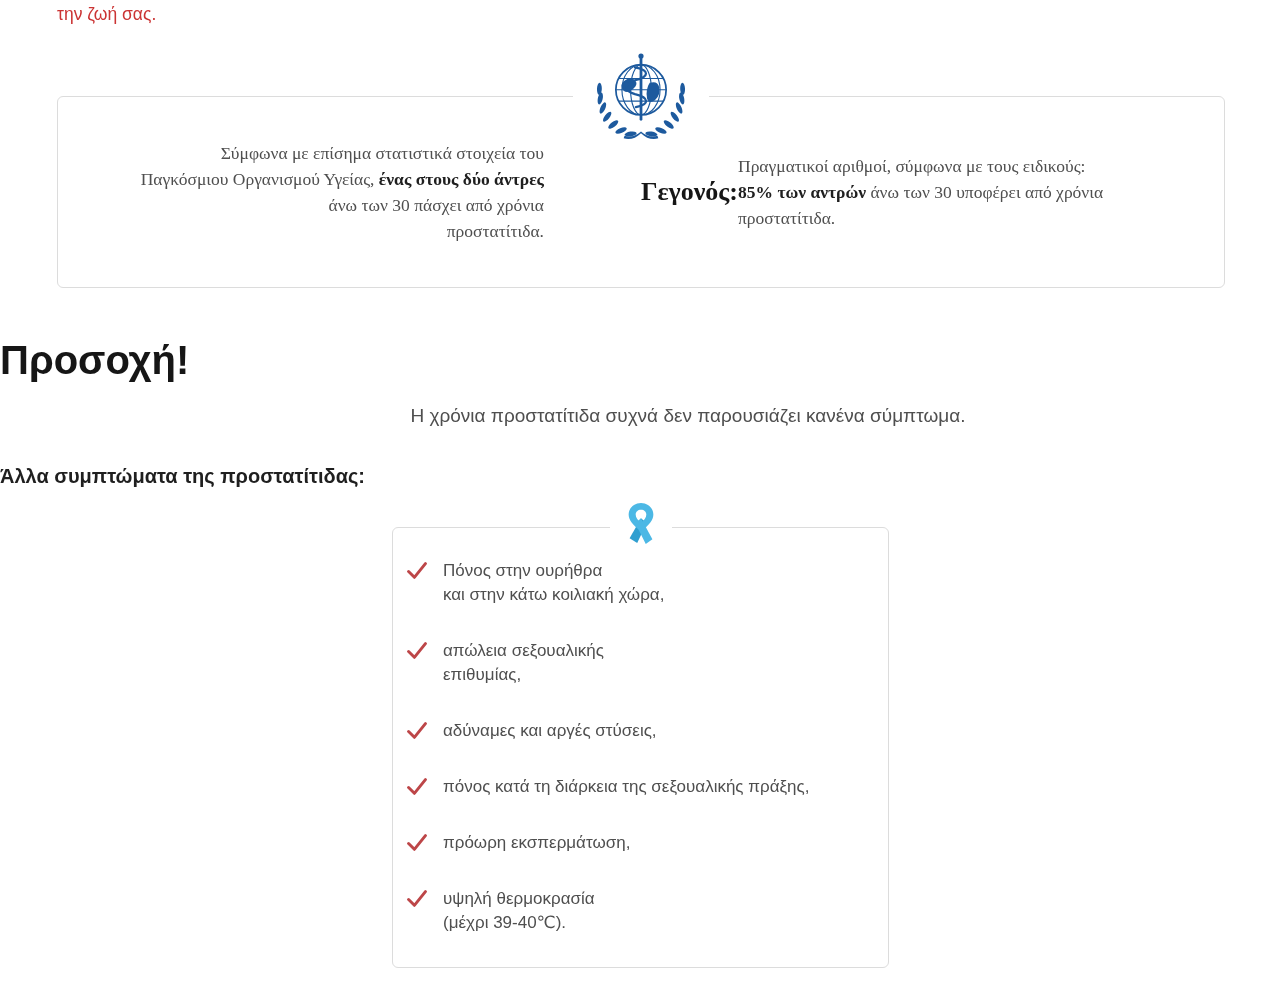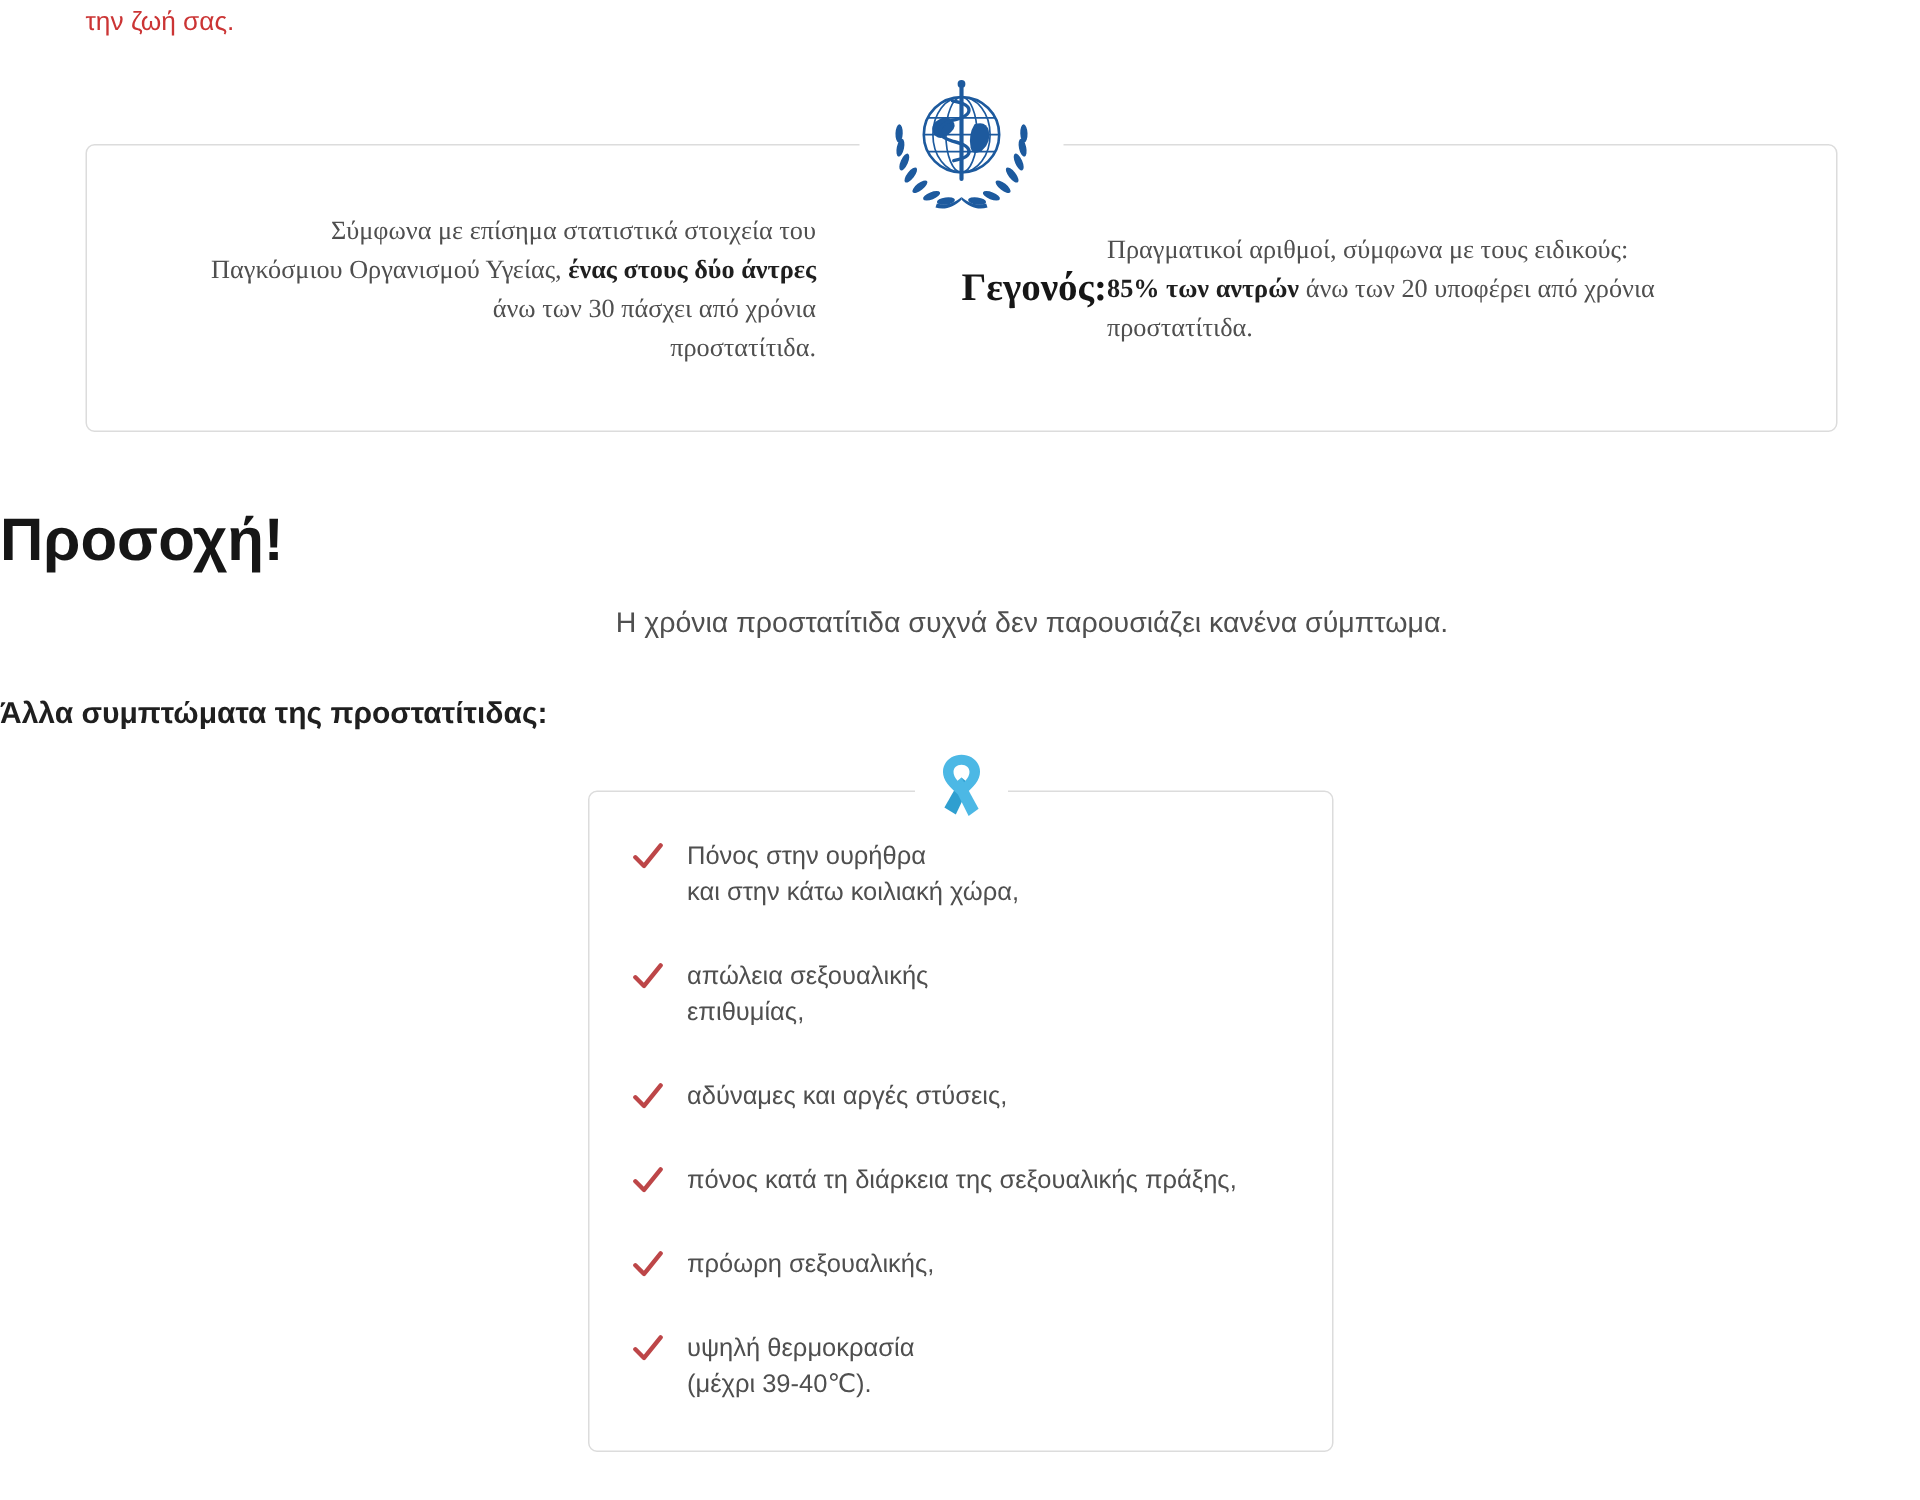--- a/index.html
+++ b/index.html
@@ -55,21 +55,21 @@
     font-size:19px;color:var(--text-gray);margin-left:48px;
   }
   .symptoms-heading{
     position:absolute;top:465px;left:0;width:100%;text-align:left;
     font-size:20px;font-weight:bold;color:var(--bold-dark);
   }
   
   .checklist-box{
     position:absolute;left:392px;top:527px;width:497px;height:441px;
     border:1px solid var(--border-gray);border-radius:6px;
-    padding:31px 24px 0 29px;
+    padding:31px 24px 0 14px;
   }
   .ribbon-wrap{
     position:absolute;top:-26px;left:50%;transform:translateX(-50%);
     background:#fff;padding:0 12px;line-height:0;
   }
   .symptom-item{display:flex;align-items:flex-start;margin-bottom:32px;}
   .check-icon{
     flex:0 0 auto;width:20px;margin:3px 16px 0 0;line-height:0;
     color:var(--check-red);
   }
@@ -125,21 +125,21 @@
         <path d="M60 100 C66 106 73 108 80 106 L79 103 C72 105 66 103 60 98 z"></path>
       </g>
     </svg>
   </div>
 
   <div class="fact-cols">
     <p class="fact-left"><span>Σύμφωνα με επίσημα στατιστικά στοιχεία του</span><br><span>Παγκόσμιου Οργανισμού Υγείας, </span><span class="fact-bold">ένας στους δύο άντρες</span><br><span>άνω των 30 πάσχει από χρόνια</span><br><span>προστατίτιδα.</span></p>
 
     <div class="fact-center">Γεγονός:</div>
 
-    <p class="fact-right"><span>Πραγματικοί αριθμοί, σύμφωνα με τους ειδικούς:</span><br><span class="fact-bold">85% των αντρών</span><span> άνω των 20 υποφέρει από χρόνια</span><br><span>προστατίτιδα.</span></p>
+    <p class="fact-right"><span>Πραγματικοί αριθμοί, σύμφωνα με τους ειδικούς:</span><br><span class="fact-bold">85% των αντρών</span><span> άνω των 30 υποφέρει από χρόνια</span><br><span>προστατίτιδα.</span></p>
   </div>
 </section>
 
 <h1 class="attention-title">Προσοχή!</h1>
 <p class="attention-subtitle">Η χρόνια προστατίτιδα συχνά δεν παρουσιάζει κανένα σύμπτωμα.</p>
 <h2 class="symptoms-heading">Άλλα συμπτώματα της προστατίτιδας:</h2>
 
 <section class="checklist-box">
 
   <div class="ribbon-wrap">
@@ -186,21 +186,21 @@
     </span>
     <div class="symptom-text"><span>πόνος κατά τη διάρκεια της σεξουαλικής πράξης,</span></div>
   </div>
 
   <div class="symptom-item">
     <span class="check-icon">
       <svg width="20" height="18" viewBox="0 0 19 17">
           <path d="M1.5 9 L7 14.5 L17.5 1.5" stroke="currentColor" stroke-width="2.8" fill="none" stroke-linecap="round" stroke-linejoin="round"></path>
         </svg>
     </span>
-    <div class="symptom-text"><span>πρόωρη σεξουαλικής,</span></div>
+    <div class="symptom-text"><span>πρόωρη εκσπερμάτωση,</span></div>
   </div>
 
   <div class="symptom-item">
     <span class="check-icon">
       <svg width="20" height="18" viewBox="0 0 19 17">
           <path d="M1.5 9 L7 14.5 L17.5 1.5" stroke="currentColor" stroke-width="2.8" fill="none" stroke-linecap="round" stroke-linejoin="round"></path>
         </svg>
     </span>
     <div class="symptom-text"><span>υψηλή θερμοκρασία</span><br><span>(μέχρι 39-40℃).</span></div>
   </div>

